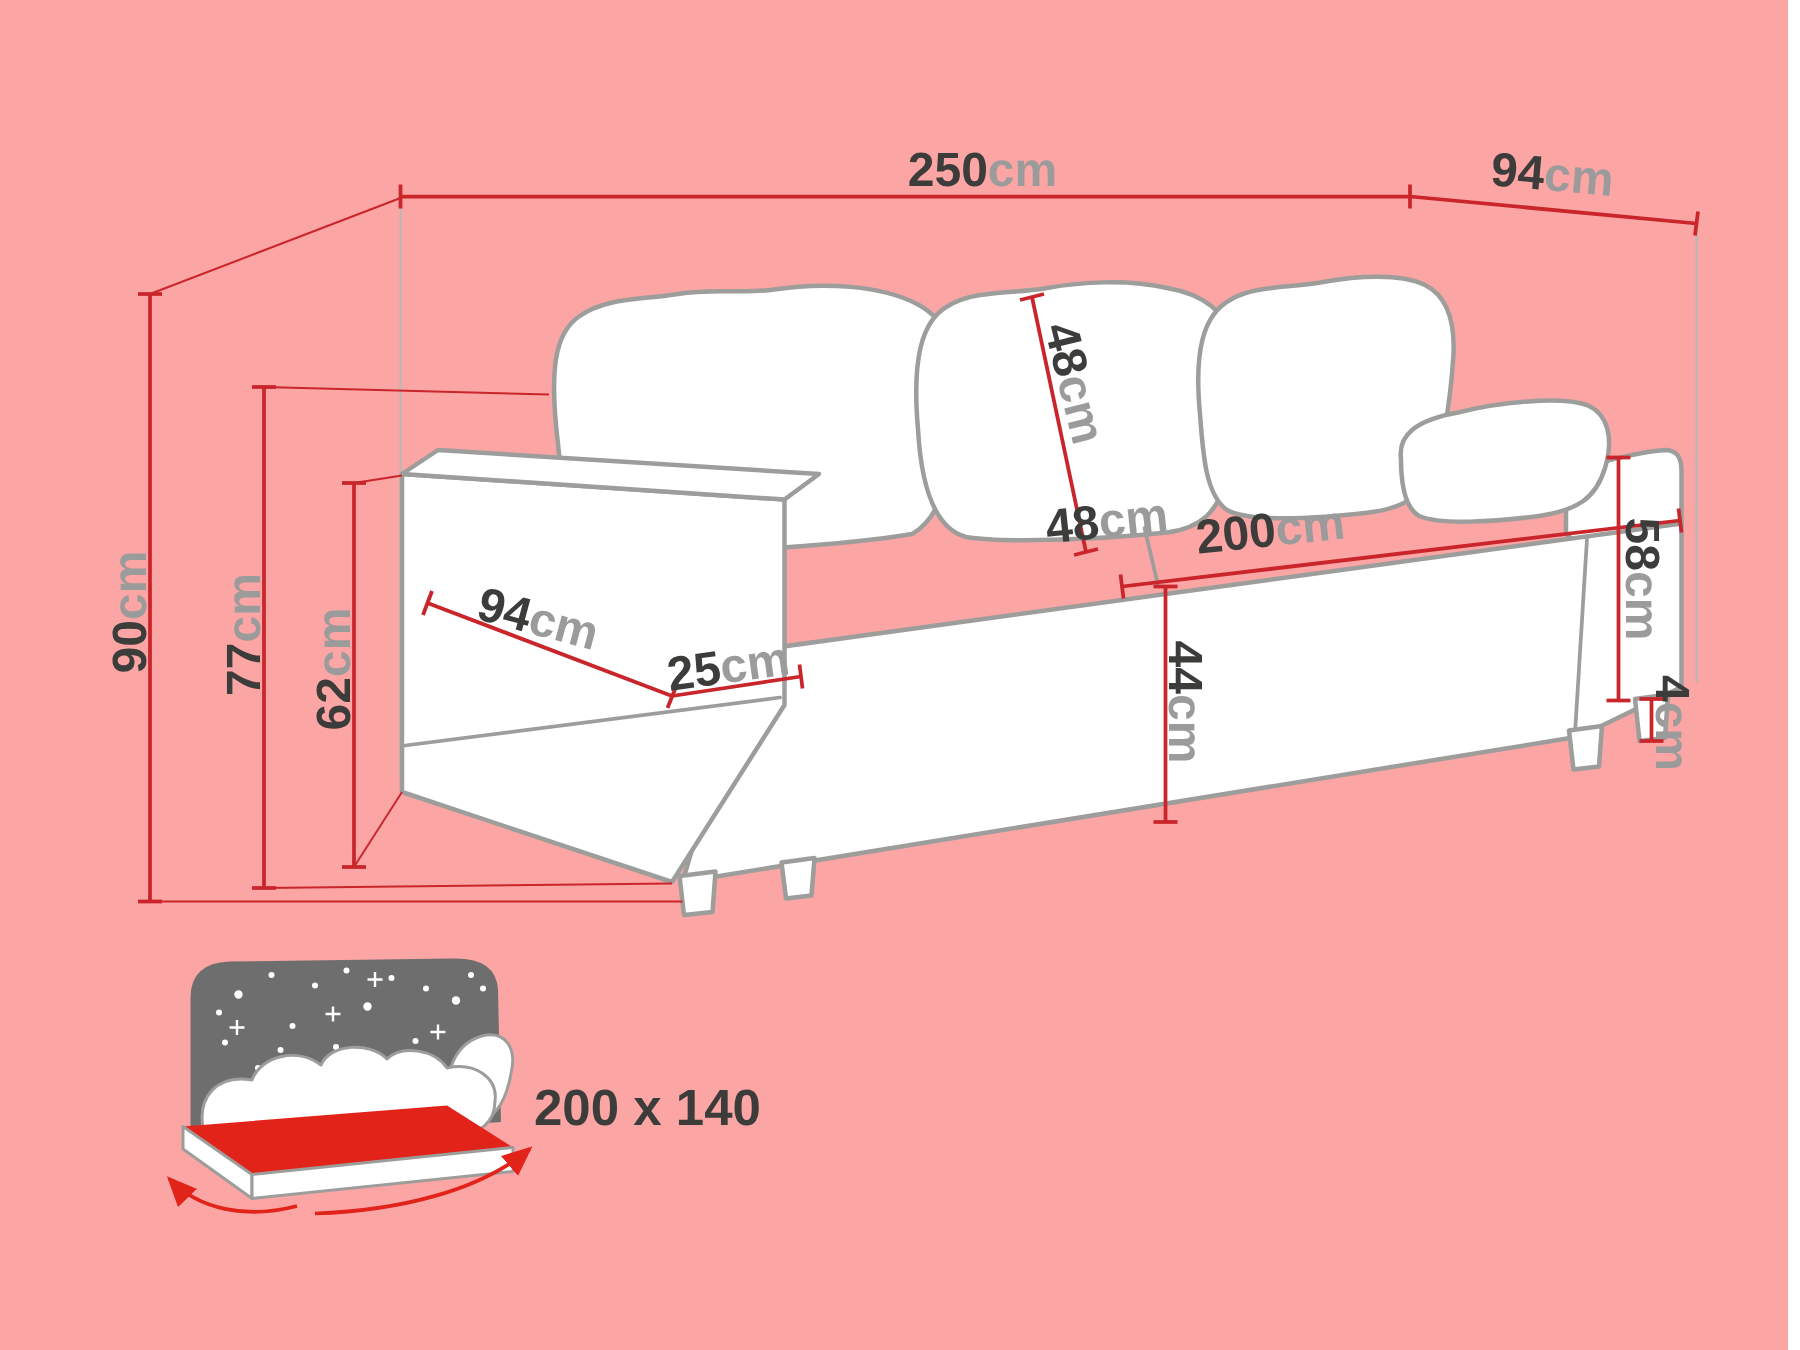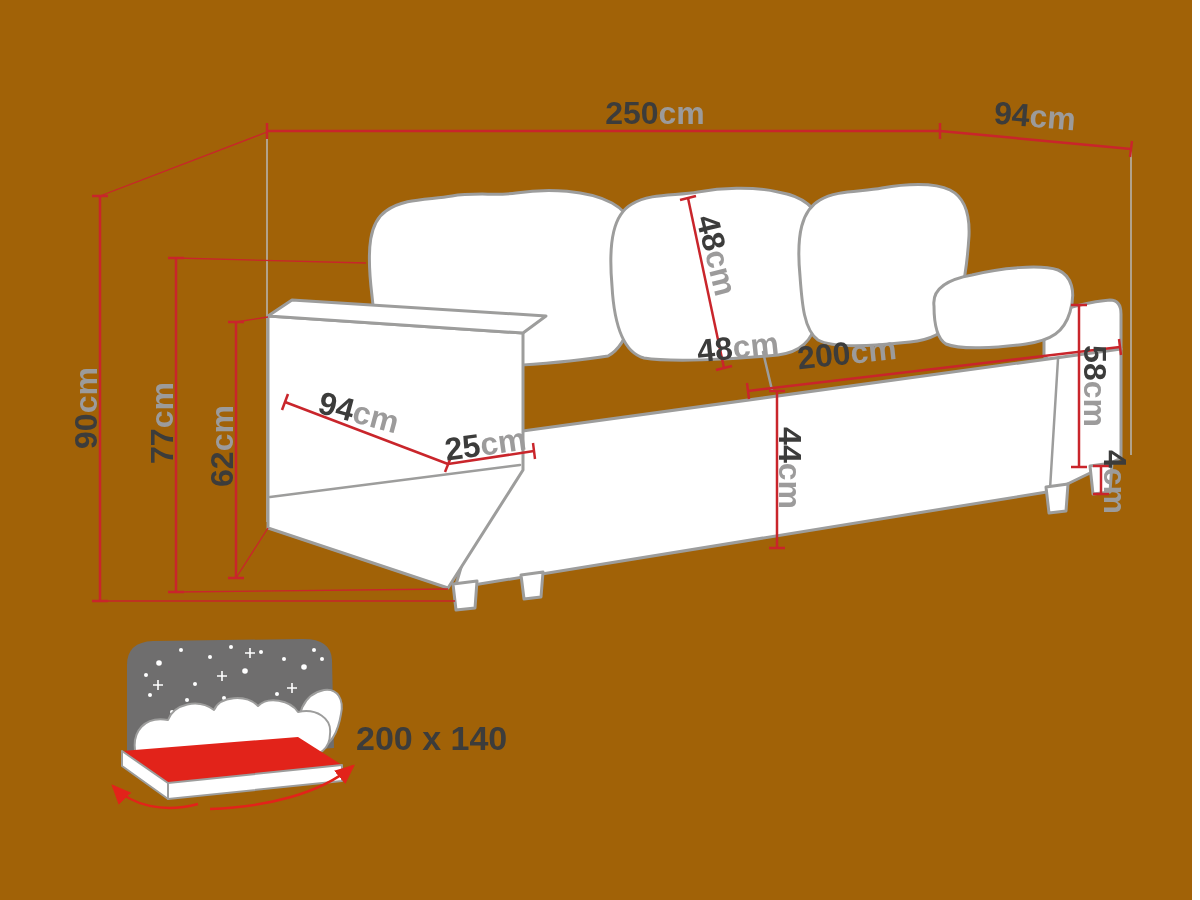--- a/index.html
+++ b/index.html
@@ -1,16 +1,16 @@
 <!DOCTYPE html>
 <html style="--dimension-red: #c9252b; --outline-gray: #9d9d9c; --number-dark: #3c3c3b; --unit-gray: #9c9b9b; --mattress-red: #e2231a; --headboard-gray: #6f6e6e;"><head>
 <meta charset="utf-8">
 <style>
   html,body{margin:0;padding:0;background:#ffffff;}
-  .canvas{width:1192px;height:900px;position:relative;background:#a16207;
+  .canvas{width:1192px;height:900px;position:relative;background:#fca5a5;
           font-family:"Liberation Sans","DejaVu Sans",sans-serif;}
   svg{display:block;}
   text{font-family:"Liberation Sans","DejaVu Sans",sans-serif;font-weight:700;}
   .dim-label{font-size:32px;}
   .num{fill:var(--number-dark,#3c3c3b);}
   .unit{fill:var(--unit-gray,#9c9b9b);}
   .bed-label{font-size:34px;fill:var(--number-dark,#3c3c3b);}
   .dim-line,.dim-tick{stroke:var(--dimension-red,#c9252b);stroke-width:2.5;fill:none;}
   .dim-ext{stroke:var(--dimension-red,#c9252b);stroke-width:1.3;fill:none;}
   .construction{stroke:#b8b8b7;stroke-width:1.5;fill:none;}

